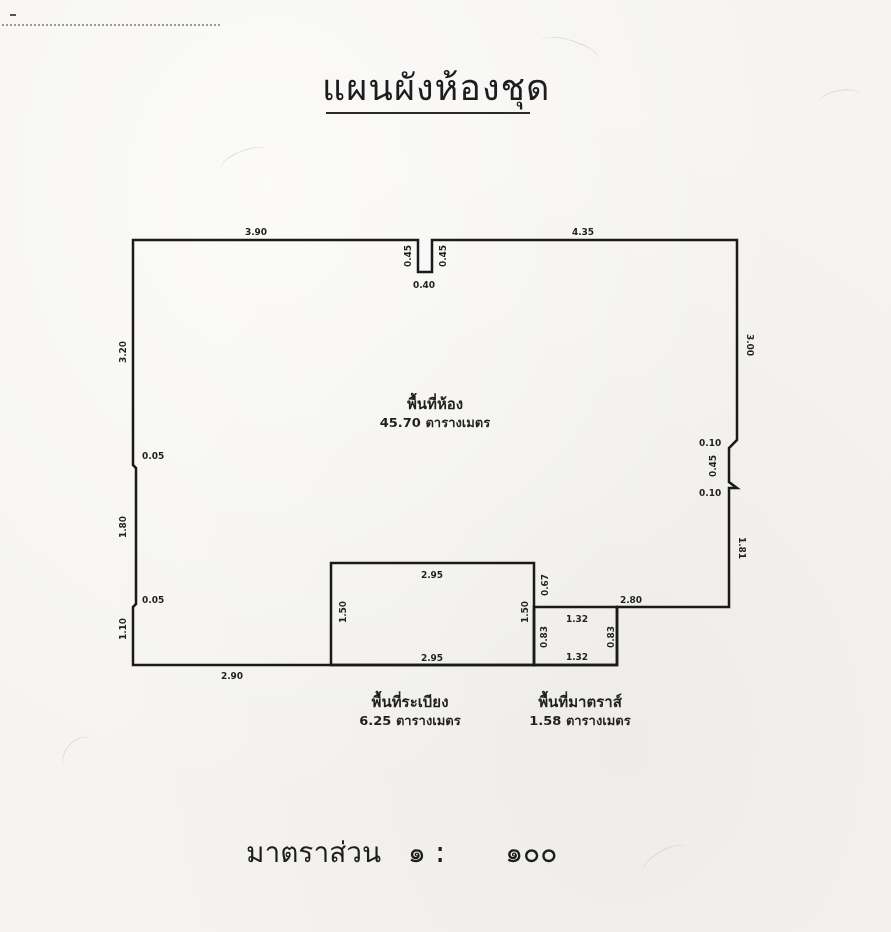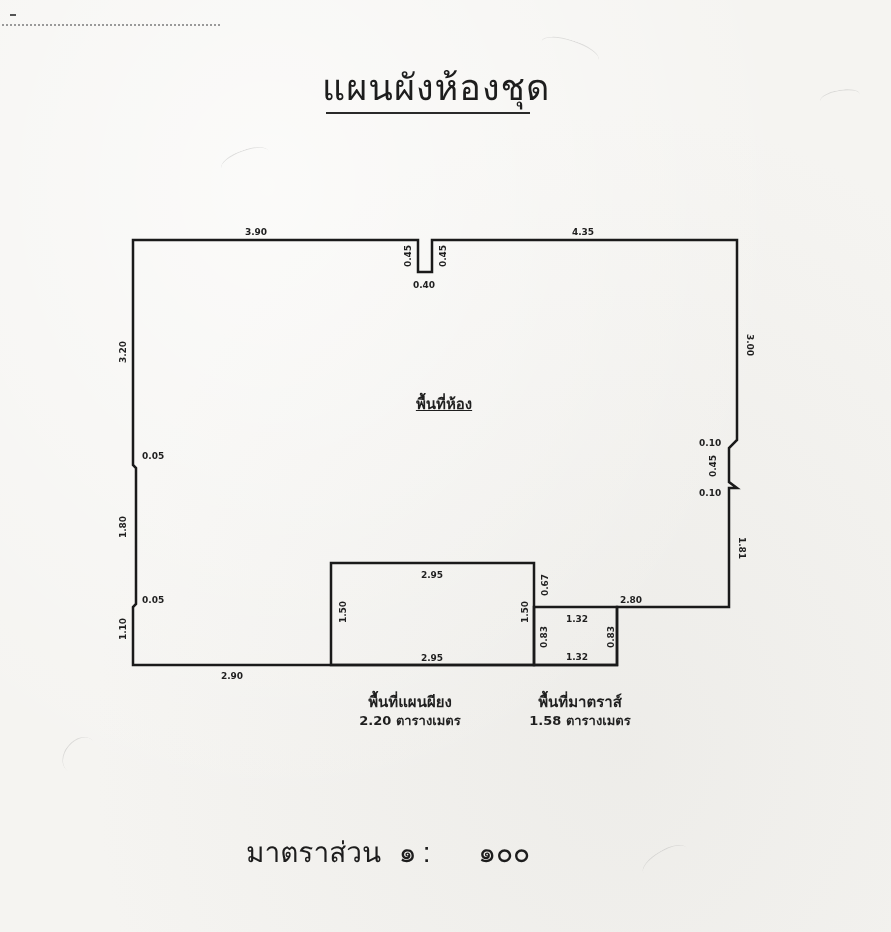--- a/index.html
+++ b/index.html
@@ -36,21 +36,21 @@
   svg.plan { position: absolute; left: 0; top: 0; }
   .dim { font-family: "DejaVu Sans", sans-serif; font-size: 9px; font-weight: bold; fill: #1f1f1f; }
   .area-label {
     position: absolute; text-align: center; color: #1f1f1f;
     font-family: "DejaVu Sans", sans-serif; font-weight: bold;
   }
   .area-label .name { font-size: 15px; display: block; line-height: 20px; }
   .area-label .value { font-size: 13px; display: block; line-height: 18px; }
   .scale {
     position: absolute; left: 246px; top: 830px;
-    font-family: Liberation Sans, sans-serif; font-size: 28px; color: #1d1d1d;
+    font-family: Liberation Mono, monospace; font-size: 28px; color: #1d1d1d;
     white-space: nowrap;
   }
   .scale span { margin-right: 10px; }
   .scale .sep { margin-left: -4px; margin-right: 40px; }
   .smudge { position: absolute; border-top: 1px solid rgba(170,170,170,0.35); border-radius: 50%; }
 </style>
 </head>
 <body>
 
 <div class="paper"></div>
@@ -103,27 +103,28 @@
   <text class="dim" x="432" y="661" text-anchor="middle">2.95</text>
   <text class="dim" x="0" y="0" transform="translate(346,612) rotate(-90)" text-anchor="middle">1.50</text>
   <text class="dim" x="0" y="0" transform="translate(528,612) rotate(-90)" text-anchor="middle">1.50</text>
   <text class="dim" x="0" y="0" transform="translate(548,585) rotate(-90)" text-anchor="middle">0.67</text>
   <text class="dim" x="577" y="622" text-anchor="middle">1.32</text>
   <text class="dim" x="577" y="660" text-anchor="middle">1.32</text>
   <text class="dim" x="0" y="0" transform="translate(547,637) rotate(-90)" text-anchor="middle">0.83</text>
   <text class="dim" x="0" y="0" transform="translate(614,637) rotate(-90)" text-anchor="middle">0.83</text>
 </svg>
 
-<div class="area-label" style="left:349px;top:394px;width:190px;text-decoration:underline;">
+<div class="area-label" style="left:340px;top:394px;width:190px;">
   <span class="name">พื้นที่ห้อง</span>
+  <span class="value">45.70 ตารางเมตร</span>
 </div>
 
 <div class="area-label" style="left:330px;top:692px;width:160px;">
-  <span class="name">พื้นที่แผนผียง</span>
-  <span class="value">2.20 ตารางเมตร</span>
+  <span class="name">พื้นที่ระเบียง</span>
+  <span class="value">6.25 ตารางเมตร</span>
 </div>
 
 <div class="area-label" style="left:500px;top:692px;width:160px;">
   <span class="name">พื้นที่มาตราส์</span>
   <span class="value">1.58 ตารางเมตร</span>
 </div>
 
 <div class="scale">
   <span>มาตราส่วน</span>
   <span>๑</span><span class="sep">:</span>

